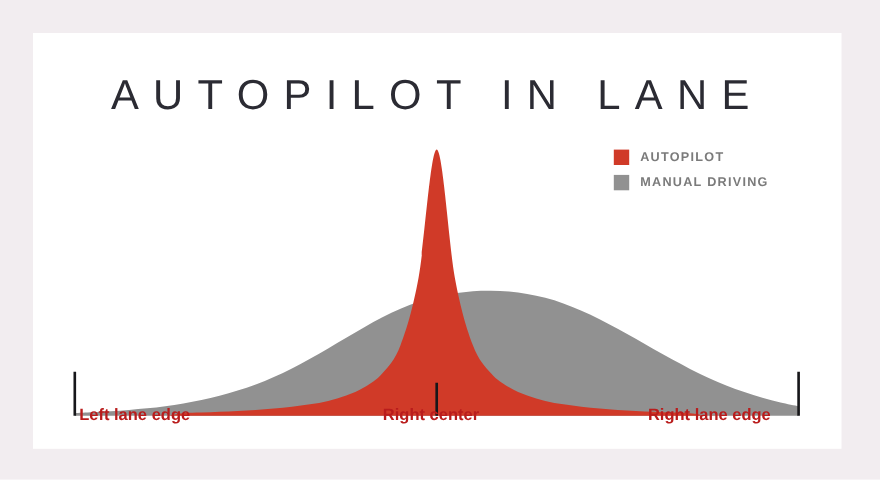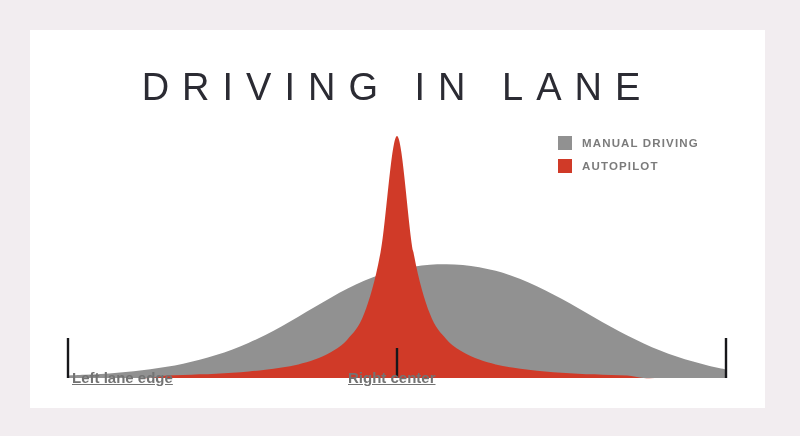--- a/index.html
+++ b/index.html
@@ -77,60 +77,60 @@
     position: absolute;
     left: 0;
     top: 0;
     display: block;
   }
   .axis-label {
     position: absolute;
     font-family: "Liberation Sans", sans-serif;
     font-size: 15px;
     font-weight: bold;
-    color: #737373;
+    color: #b91c1c;
     white-space: nowrap;
     line-height: 1;
-    text-decoration: underline;
   }
   #label-left  { left: 42px;  top: 340px; }
   #label-center{ left: 318px; top: 340px; }
   #label-right { left: 559px; top: 340px; }
 </style>
 </head>
 <body>
 
 <div id="figure-root">
 
   <div id="chart-card">
 
-    <div id="chart-title">DRIVING IN LANE</div>
+    <div id="chart-title">AUTOPILOT IN LANE</div>
 
     <div id="legend">
       <div class="legend-row">
+        <span class="legend-swatch" style="background:#d03a28;"></span>
+        <span class="legend-label">AUTOPILOT</span>
+      </div>
+      <div class="legend-row">
         <span class="legend-swatch" style="background:#919191;"></span>
         <span class="legend-label">MANUAL DRIVING</span>
-      </div>
-      <div class="legend-row">
-        <span class="legend-swatch" style="background:#d03a28;"></span>
-        <span class="legend-label">AUTOPILOT</span>
       </div>
     </div>
 
     <div id="plot-area">
       <svg id="plot-svg" width="735" height="378" viewBox="0 0 735 378">
         <g>
           <path id="area-manual" fill="#919191" stroke="none" d="M 38.00 345.58 C 40.74 345.46, 48.97 345.14, 54.45 344.85 C 59.93 344.57, 65.42 344.25, 70.90 343.89 C 76.38 343.52, 81.87 343.12, 87.35 342.68 C 92.83 342.23, 98.32 341.79, 103.80 341.22 C 109.28 340.66, 114.77 340.01, 120.25 339.29 C 125.73 338.56, 131.22 337.80, 136.70 336.87 C 142.18 335.94, 147.67 334.89, 153.15 333.72 C 158.63 332.55, 164.12 331.30, 169.60 329.85 C 175.08 328.40, 180.57 326.74, 186.05 325.01 C 191.53 323.28, 197.02 321.50, 202.50 319.44 C 207.98 317.39, 213.47 315.09, 218.95 312.67 C 224.43 310.25, 229.92 307.67, 235.40 304.92 C 240.88 302.18, 246.37 299.24, 251.85 296.21 C 257.33 293.19, 262.82 289.96, 268.30 286.77 C 273.78 283.59, 279.27 280.32, 284.75 277.09 C 290.23 273.87, 295.72 270.52, 301.20 267.41 C 306.68 264.31, 312.17 261.24, 317.65 258.46 C 323.13 255.68, 328.62 253.06, 334.10 250.72 C 339.58 248.38, 345.07 246.24, 350.55 244.42 C 356.03 242.61, 361.52 241.12, 367.00 239.83 C 372.48 238.54, 377.97 237.53, 383.45 236.68 C 388.93 235.83, 394.42 235.15, 399.90 234.74 C 405.38 234.34, 410.87 234.22, 416.35 234.26 C 421.83 234.30, 427.32 234.50, 432.80 234.99 C 438.28 235.47, 443.77 236.20, 449.25 237.16 C 454.73 238.13, 460.22 239.34, 465.70 240.79 C 471.18 242.25, 476.67 243.94, 482.15 245.88 C 487.63 247.81, 493.12 250.03, 498.60 252.41 C 504.08 254.79, 509.57 257.41, 515.05 260.15 C 520.53 262.90, 526.02 265.88, 531.50 268.87 C 536.98 271.85, 542.47 274.96, 547.95 278.06 C 553.43 281.17, 558.92 284.39, 564.40 287.50 C 569.88 290.61, 575.37 293.71, 580.85 296.70 C 586.33 299.68, 591.82 302.63, 597.30 305.41 C 602.78 308.19, 608.27 310.89, 613.75 313.39 C 619.23 315.89, 624.72 318.23, 630.20 320.41 C 635.68 322.59, 641.17 324.61, 646.65 326.46 C 652.13 328.32, 657.62 329.97, 663.10 331.54 C 668.58 333.12, 674.07 334.61, 679.55 335.90 C 685.03 337.19, 693.26 338.72, 696.00 339.29 L 696.00 348 L 38.00 348 Z"></path>
           <path id="area-autopilot" fill="#d03a28" stroke="none" d="M 38.00 348.00 C 40.74 348.00, 48.97 348.00, 54.45 348.00 C 59.93 348.00, 65.42 348.00, 70.90 348.00 C 76.38 348.00, 81.87 348.00, 87.35 348.00 C 92.83 348.00, 98.32 348.00, 103.80 348.00 C 109.28 348.00, 114.77 348.40, 120.25 348.00 C 125.73 347.60, 131.22 346.06, 136.70 345.58 C 142.18 345.10, 147.67 345.30, 153.15 345.10 C 158.63 344.89, 164.12 344.61, 169.60 344.37 C 175.08 344.13, 180.57 343.93, 186.05 343.64 C 191.53 343.36, 197.02 343.04, 202.50 342.68 C 207.98 342.31, 213.47 341.95, 218.95 341.47 C 224.43 340.98, 229.92 340.42, 235.40 339.77 C 240.88 339.13, 246.37 338.48, 251.85 337.59 C 257.33 336.71, 262.82 335.78, 268.30 334.45 C 273.78 333.12, 279.27 331.67, 284.75 329.61 C 290.23 327.55, 295.72 325.49, 301.20 322.11 C 306.68 318.72, 312.17 315.65, 317.65 309.28 C 323.13 302.91, 328.62 298.39, 334.10 283.87 C 339.58 269.35, 345.07 251.81, 350.55 222.16 C 356.03 192.51, 361.52 106.00, 367.00 106.00 C 372.48 106.00, 377.97 192.51, 383.45 222.16 C 388.93 251.81, 394.42 269.35, 399.90 283.87 C 405.38 298.39, 410.87 302.91, 416.35 309.28 C 421.83 315.65, 427.32 318.72, 432.80 322.11 C 438.28 325.49, 443.77 327.55, 449.25 329.61 C 454.73 331.67, 460.22 333.12, 465.70 334.45 C 471.18 335.78, 476.67 336.71, 482.15 337.59 C 487.63 338.48, 493.12 339.13, 498.60 339.77 C 504.08 340.42, 509.57 340.98, 515.05 341.47 C 520.53 341.95, 526.02 342.31, 531.50 342.68 C 536.98 343.04, 542.47 343.36, 547.95 343.64 C 553.43 343.93, 558.92 344.13, 564.40 344.37 C 569.88 344.61, 575.37 344.89, 580.85 345.10 C 586.33 345.30, 591.82 345.10, 597.30 345.58 C 602.78 346.06, 608.27 347.60, 613.75 348.00 C 619.23 348.40, 624.72 348.00, 630.20 348.00 C 635.68 348.00, 641.17 348.00, 646.65 348.00 C 652.13 348.00, 657.62 348.00, 663.10 348.00 C 668.58 348.00, 674.07 348.00, 679.55 348.00 C 685.03 348.00, 693.26 348.00, 696.00 348.00 L 696.00 348 L 38.00 348 Z"></path>
         </g>
         <g>
           <line id="tick-left" x1="38" y1="308" x2="38" y2="348" stroke="#17171a" stroke-width="2.4"></line>
           <line id="tick-center" x1="367" y1="318" x2="367" y2="348" stroke="#17171a" stroke-width="2.4"></line>
           <line id="tick-right" x1="696" y1="308" x2="696" y2="348" stroke="#17171a" stroke-width="2.4"></line>
         </g>
       </svg>
 
       <div class="axis-label" id="label-left">Left lane edge</div>
       <div class="axis-label" id="label-center">Right center</div>
+      <div class="axis-label" id="label-right">Right lane edge</div>
     </div>
 
   </div>
 </div>
 
 </body></html>

